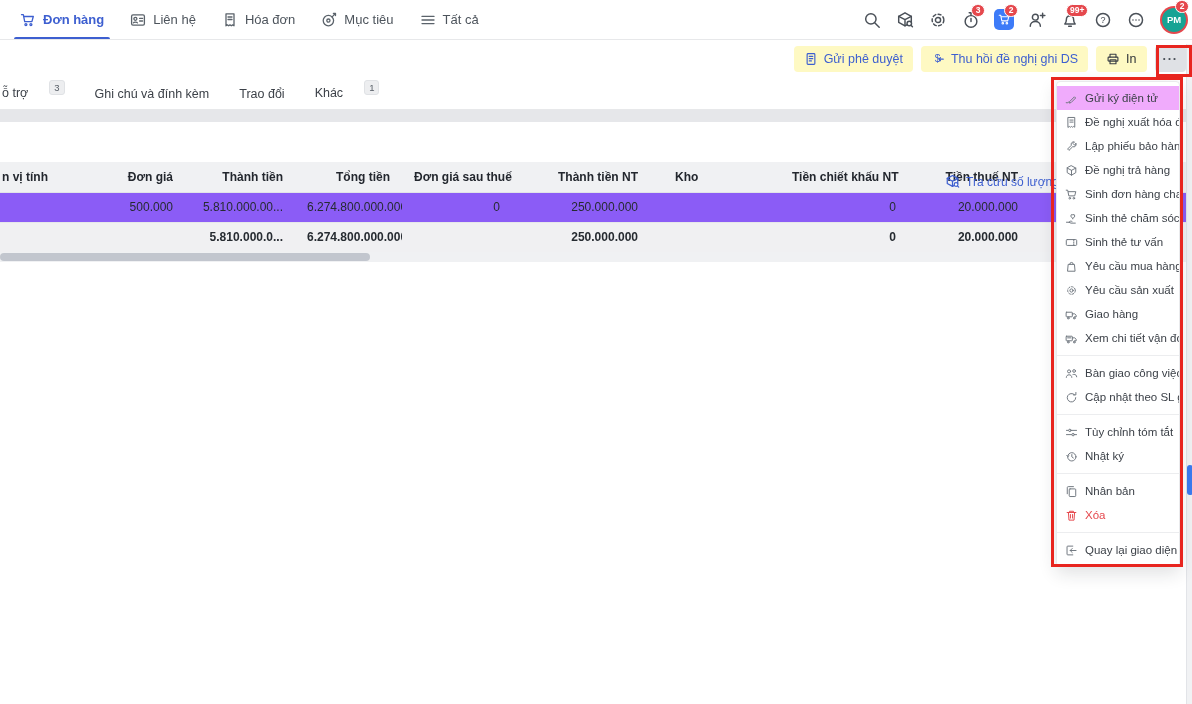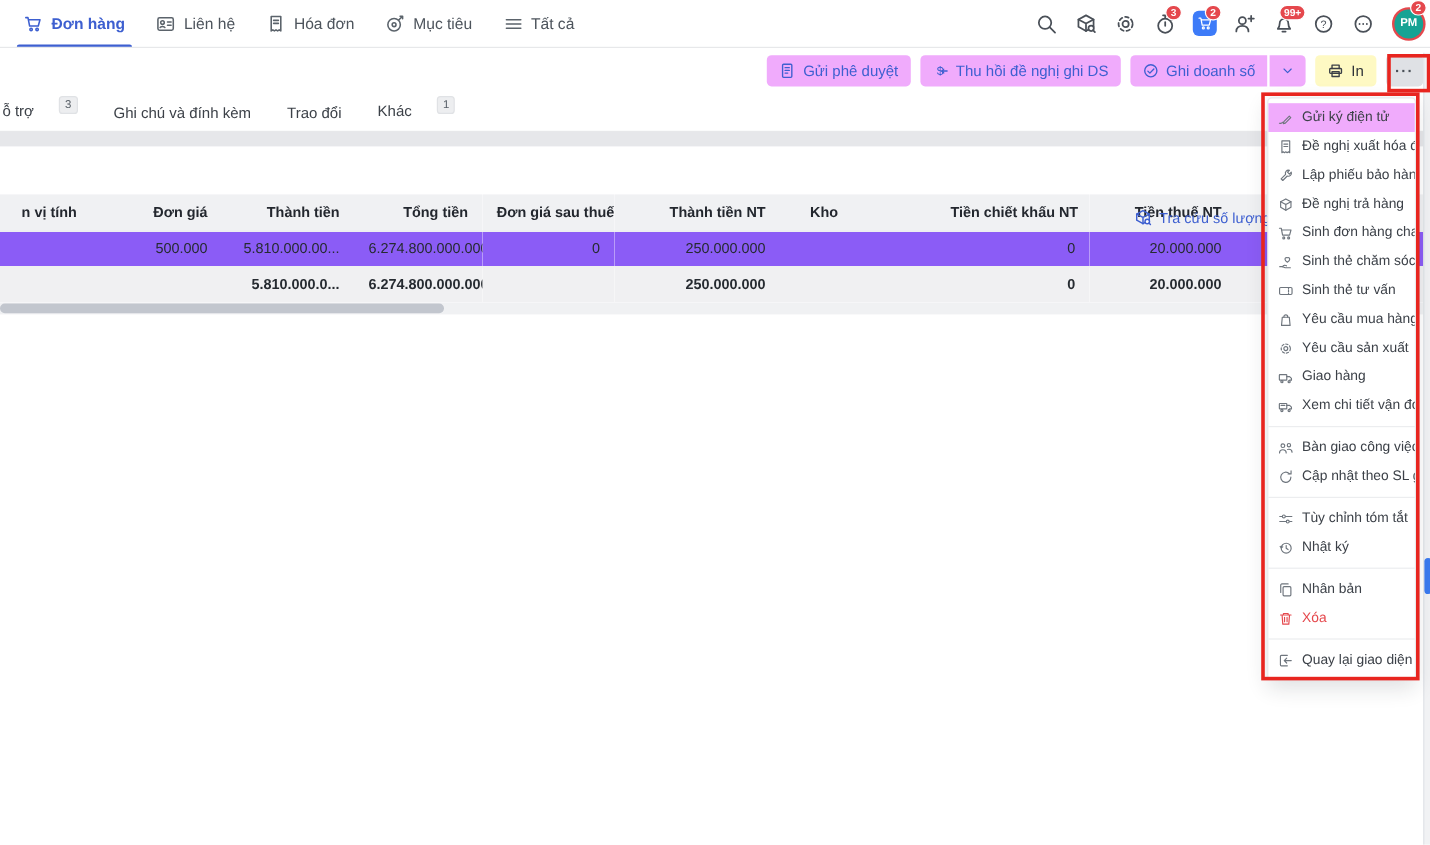--- a/index.html
+++ b/index.html
@@ -32,21 +32,21 @@
   .avatar { position:relative; width:24px; height:24px; border-radius:50%; background:#16a394;
     color:#fff; font-size:9.5px; font-weight:700; display:flex; align-items:center;
     justify-content:center; box-shadow:0 0 0 2px #e5484d; margin-left:3px; cursor:pointer; }
   .avatar .badge { top:-8px; left:13px; }
 
   
   .toolbar { height:38px; display:flex; align-items:center; justify-content:flex-end;
     gap:8px; padding-right:6px; background:#fff; }
   .btn { height:26px; display:flex; align-items:center; gap:6px; padding:0 10px;
     border-radius:4px; font-size:12.5px; cursor:pointer; white-space:nowrap; }
-  .btn-soft { background:#f0abfc; color:#3d5fd0; }
+  .btn-soft { background:#fef9c3; color:#3d5fd0; }
   .btn-soft svg { stroke:#3d5fd0; }
   .btn-gray { background:#fef9c3; color:#2f3338; }
   .btn-gray svg { stroke:#3a3f46; }
   .split { display:flex; gap:2px; }
   .split .chev { width:30px; padding:0; justify-content:center;
     border-radius:0 4px 4px 0; }
   .split .main { border-radius:4px 0 0 4px; }
   .btn-more { background:#dfe1e5; color:#4a5058; font-weight:700; letter-spacing:1px;
     padding:0 8px; }
 
@@ -61,21 +61,21 @@
 
   
   .card { position:relative; background:#fff; }
   .lookup { position:absolute; left:945px; top:12px; display:flex; align-items:center;
     gap:6px; color:#3d5fd0; font-size:12px; cursor:pointer; white-space:nowrap; }
   .lookup svg { stroke:#3d5fd0; }
   table { border-collapse:collapse; table-layout:fixed; width:1192px; margin-top:40px; }
   th,td { font-size:12px; height:30px; padding:0 12px; overflow:hidden; white-space:nowrap; }
   th { background:#f0f1f3; font-weight:700; color:#23272e; border-bottom:1px solid #e2e4e8; }
   .al { text-align:left; } .ar { text-align:right; }
-  .col-first { padding-left:18px;margin-left:48px; }
+  .col-first { padding-left:2px;margin-left:48px; }
   .col-kho { padding-left:25px; }
   tr.row td { background:#8b5cf6; }
   tr.sum td { background:#f0f0f2; font-weight:600; border-top:1px solid #e6e7ea; }
   .hscroll { position:relative; height:10px; background:#f0f1f3; }
   .hscroll .thumb { position:absolute; left:0; top:1px; width:370px; height:8px;
     background:#c2c6ce; border-radius:4px; cursor:grab; }
   .pager { position:absolute; right:157px; top:150px; width:140px; height:25px;
     border:1px solid #d7dade; border-radius:4px; display:flex; align-items:center;
     justify-content:space-between; padding:0 8px 0 12px; font-size:12px; color:#3c4148;
     cursor:pointer; background:#fff; white-space:nowrap; }
@@ -232,34 +232,20 @@
           <path d="M6 5h4M6 7.6h4M6 10.2h2.5"></path>
         </svg>
       <span>Gửi phê duyệt</span>
     </div>
     <div class="btn btn-soft">
       <svg width="14" height="14" viewBox="0 0 16 16">
           <text x="4.2" y="11.8" font-size="11.5" stroke="none" fill="#3d5fd0">$</text>
           <path d="M14 8.2H9M10.8 6.4 9 8.2l1.8 1.8"></path>
         </svg>
       <span>Thu hồi đề nghị ghi DS</span>
-    </div>
-    <div class="split">
-      <div class="btn btn-soft main">
-        <svg width="14" height="14" viewBox="0 0 16 16">
-            <circle cx="8" cy="8" r="5.8"></circle>
-            <path d="M5.2 8.3l1.9 1.9 3.8-4"></path>
-          </svg>
-        <span>Ghi doanh số</span>
-      </div>
-      <div class="btn btn-soft chev">
-        <svg width="12" height="12" viewBox="0 0 16 16">
-            <path d="M4 6l4 4 4-4"></path>
-          </svg>
-      </div>
     </div>
     <div class="btn btn-gray">
       <svg width="14" height="14" viewBox="0 0 16 16">
           <path d="M4.6 5.8V2.6h6.8v3.2"></path>
           <rect x="2.4" y="5.8" width="11.2" height="4.6" rx=".8"></rect>
           <rect x="4.6" y="8.9" width="6.8" height="4.5"></rect>
         </svg>
       <span>In</span>
     </div>
     <div class="btn btn-gray btn-more">

